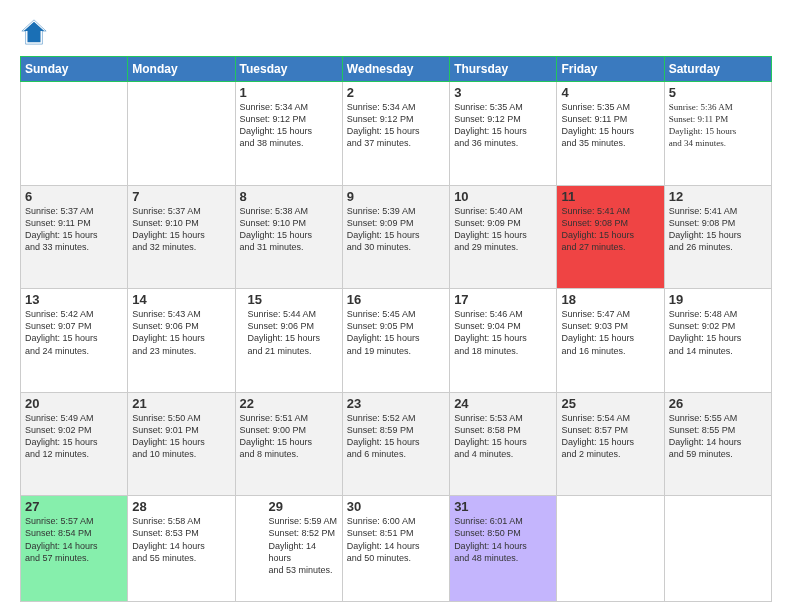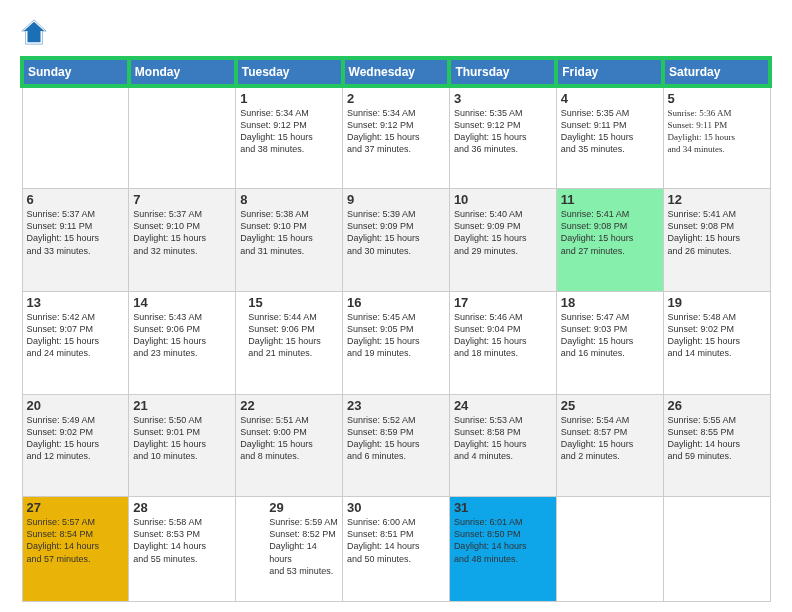--- a/index.html
+++ b/index.html
@@ -58,21 +58,21 @@
       width: 100%;
       table-layout: fixed;
     }
     .calendar th {
       background-color: #3a7abf;
       color: #fff;
       font-size: 12px;
       font-weight: bold;
       padding: 5px 4px;
       text-align: left;
-      border: 4px solid #22c55e;
+      border: 1px solid #22c55e;
     }
     .calendar td {
       border: 1px solid #ccc;
       vertical-align: top;
       padding: 3px 4px;
       font-size: 9.5px;
       color: #333;
       background: #fff;
       height: 82px;
     }
@@ -172,21 +172,21 @@
 Daylight: 15 hours
 and 31 minutes.</span></td>
           <td style="background: rgb(242, 242, 242);"><span class="day-num">9</span><span class="day-info" style="white-space: pre-line;">Sunrise: 5:39 AM
 Sunset: 9:09 PM
 Daylight: 15 hours
 and 30 minutes.</span></td>
           <td style="background: rgb(242, 242, 242);"><span class="day-num">10</span><span class="day-info" style="white-space: pre-line;">Sunrise: 5:40 AM
 Sunset: 9:09 PM
 Daylight: 15 hours
 and 29 minutes.</span></td>
-          <td style="background: #86efac;"><span class="day-num">11</span><span class="day-info" style="white-space: pre-line;">Sunrise: 5:41 AM
+          <td style="background: #ef4444;"><span class="day-num">11</span><span class="day-info" style="white-space: pre-line;">Sunrise: 5:41 AM
 Sunset: 9:08 PM
 Daylight: 15 hours
 and 27 minutes.</span></td>
           <td style="background: rgb(242, 242, 242);"><span class="day-num">12</span><span class="day-info" style="white-space: pre-line;">Sunrise: 5:41 AM
 Sunset: 9:08 PM
 Daylight: 15 hours
 and 26 minutes.</span></td>
         </tr>
         <tr>
           <td style="background: rgb(255, 255, 255);"><span class="day-num">13</span><span class="day-info" style="white-space: pre-line;">Sunrise: 5:42 AM
@@ -242,37 +242,37 @@
           <td style="background: rgb(242, 242, 242);"><span class="day-num">25</span><span class="day-info" style="white-space: pre-line;">Sunrise: 5:54 AM
 Sunset: 8:57 PM
 Daylight: 15 hours
 and 2 minutes.</span></td>
           <td style="background: rgb(242, 242, 242);"><span class="day-num">26</span><span class="day-info" style="white-space: pre-line;">Sunrise: 5:55 AM
 Sunset: 8:55 PM
 Daylight: 14 hours
 and 59 minutes.</span></td>
         </tr>
         <tr>
-          <td style="background: #eab308;"><span class="day-num">27</span><span class="day-info" style="white-space: pre-line;">Sunrise: 5:57 AM
+          <td style="background: #86efac;"><span class="day-num">27</span><span class="day-info" style="white-space: pre-line;">Sunrise: 5:57 AM
 Sunset: 8:54 PM
 Daylight: 14 hours
 and 57 minutes.</span></td>
           <td style="background: rgb(255, 255, 255);"><span class="day-num">28</span><span class="day-info" style="white-space: pre-line;">Sunrise: 5:58 AM
 Sunset: 8:53 PM
 Daylight: 14 hours
 and 55 minutes.</span></td>
           <td style="background: rgb(255, 255, 255); padding-left: 33px;"><span class="day-num">29</span><span class="day-info" style="white-space: pre-line;">Sunrise: 5:59 AM
 Sunset: 8:52 PM
 Daylight: 14 hours
 and 53 minutes.</span></td>
           <td style="background: rgb(255, 255, 255);"><span class="day-num">30</span><span class="day-info" style="white-space: pre-line;">Sunrise: 6:00 AM
 Sunset: 8:51 PM
 Daylight: 14 hours
 and 50 minutes.</span></td>
-          <td style="background: #0ea5e9;"><span class="day-num">31</span><span class="day-info" style="white-space: pre-line;">Sunrise: 6:01 AM
+          <td style="background: #c4b5fd;"><span class="day-num">31</span><span class="day-info" style="white-space: pre-line;">Sunrise: 6:01 AM
 Sunset: 8:50 PM
 Daylight: 14 hours
 and 48 minutes.</span></td>
           <td class="empty-cell"></td>
           <td class="empty-cell"></td>
         </tr>
       </tbody>
   </table>
 </div>
 

